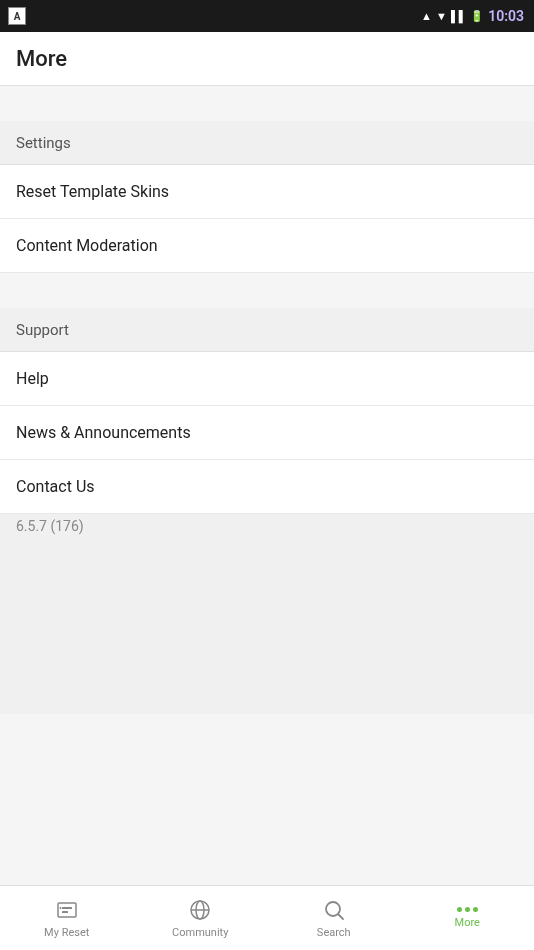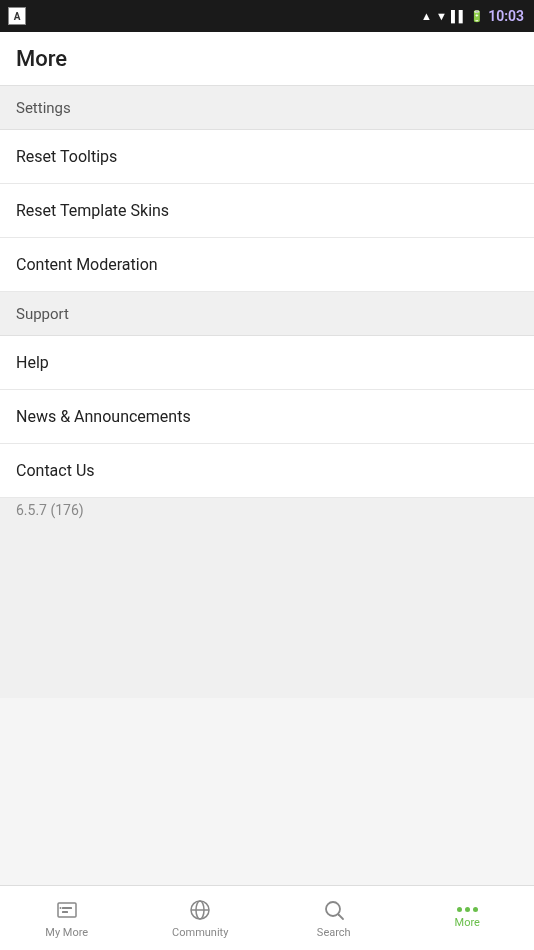--- a/index.html
+++ b/index.html
@@ -86,20 +86,21 @@
       color: #222;
     }
 
     .menu-section-header {
       background: #f0f0f0;
       padding: 10px 16px;
       border-bottom: 1px solid #e0e0e0;
       min-height: 44px;
       display: flex;
       align-items: center;
+      margin-top: 35px;
     }
 
     .menu-section-header-text {
       font-size: 15px;
       color: #555;
     }
 
     
     .version-area {
       background: #f0f0f0;
@@ -202,23 +203,20 @@
   </div>
 
   <div class="scrollable-content">
 
 
 
     <div class="menu-section-header">
       <span class="menu-section-header-text">Settings</span>
     </div>
 
-    <div class="menu-item">
-      <span class="menu-item-text">Reset Tooltips</span>
-    </div>
 
     <div class="menu-item">
       <span class="menu-item-text">Reset Template Skins</span>
     </div>
 
     <div class="menu-item">
       <span class="menu-item-text">Content Moderation</span>
     </div>
 
     <div class="menu-section-header">
@@ -246,21 +244,21 @@
 
 <div class="bottom-nav">
 
   <div class="nav-item">
     <svg class="nav-icon-svg" viewBox="0 0 24 24" fill="none">
       <rect x="3" y="5" width="18" height="14" rx="1" stroke="#888" stroke-width="1.5"></rect>
       <rect x="7" y="9" width="10" height="2" rx="0.5" fill="#888"></rect>
       <rect x="7" y="13" width="6" height="2" rx="0.5" fill="#888"></rect>
       <circle cx="5.5" cy="10" r="1" fill="#888"></circle>
     </svg>
-    <span class="nav-item-label">My More</span>
+    <span class="nav-item-label">My Reset</span>
   </div>
 
   <div class="nav-item">
     <svg class="nav-icon-svg" viewBox="0 0 24 24" fill="none">
       <circle cx="12" cy="12" r="9" stroke="#888" stroke-width="1.5"></circle>
       <ellipse cx="12" cy="12" rx="4" ry="9" stroke="#888" stroke-width="1.5"></ellipse>
       <line x1="3" y1="12" x2="21" y2="12" stroke="#888" stroke-width="1.5"></line>
       <line x1="12" y1="3" x2="12" y2="21" stroke="#888" stroke-width="0"></line>
     </svg>
     <span class="nav-item-label">Community</span>

